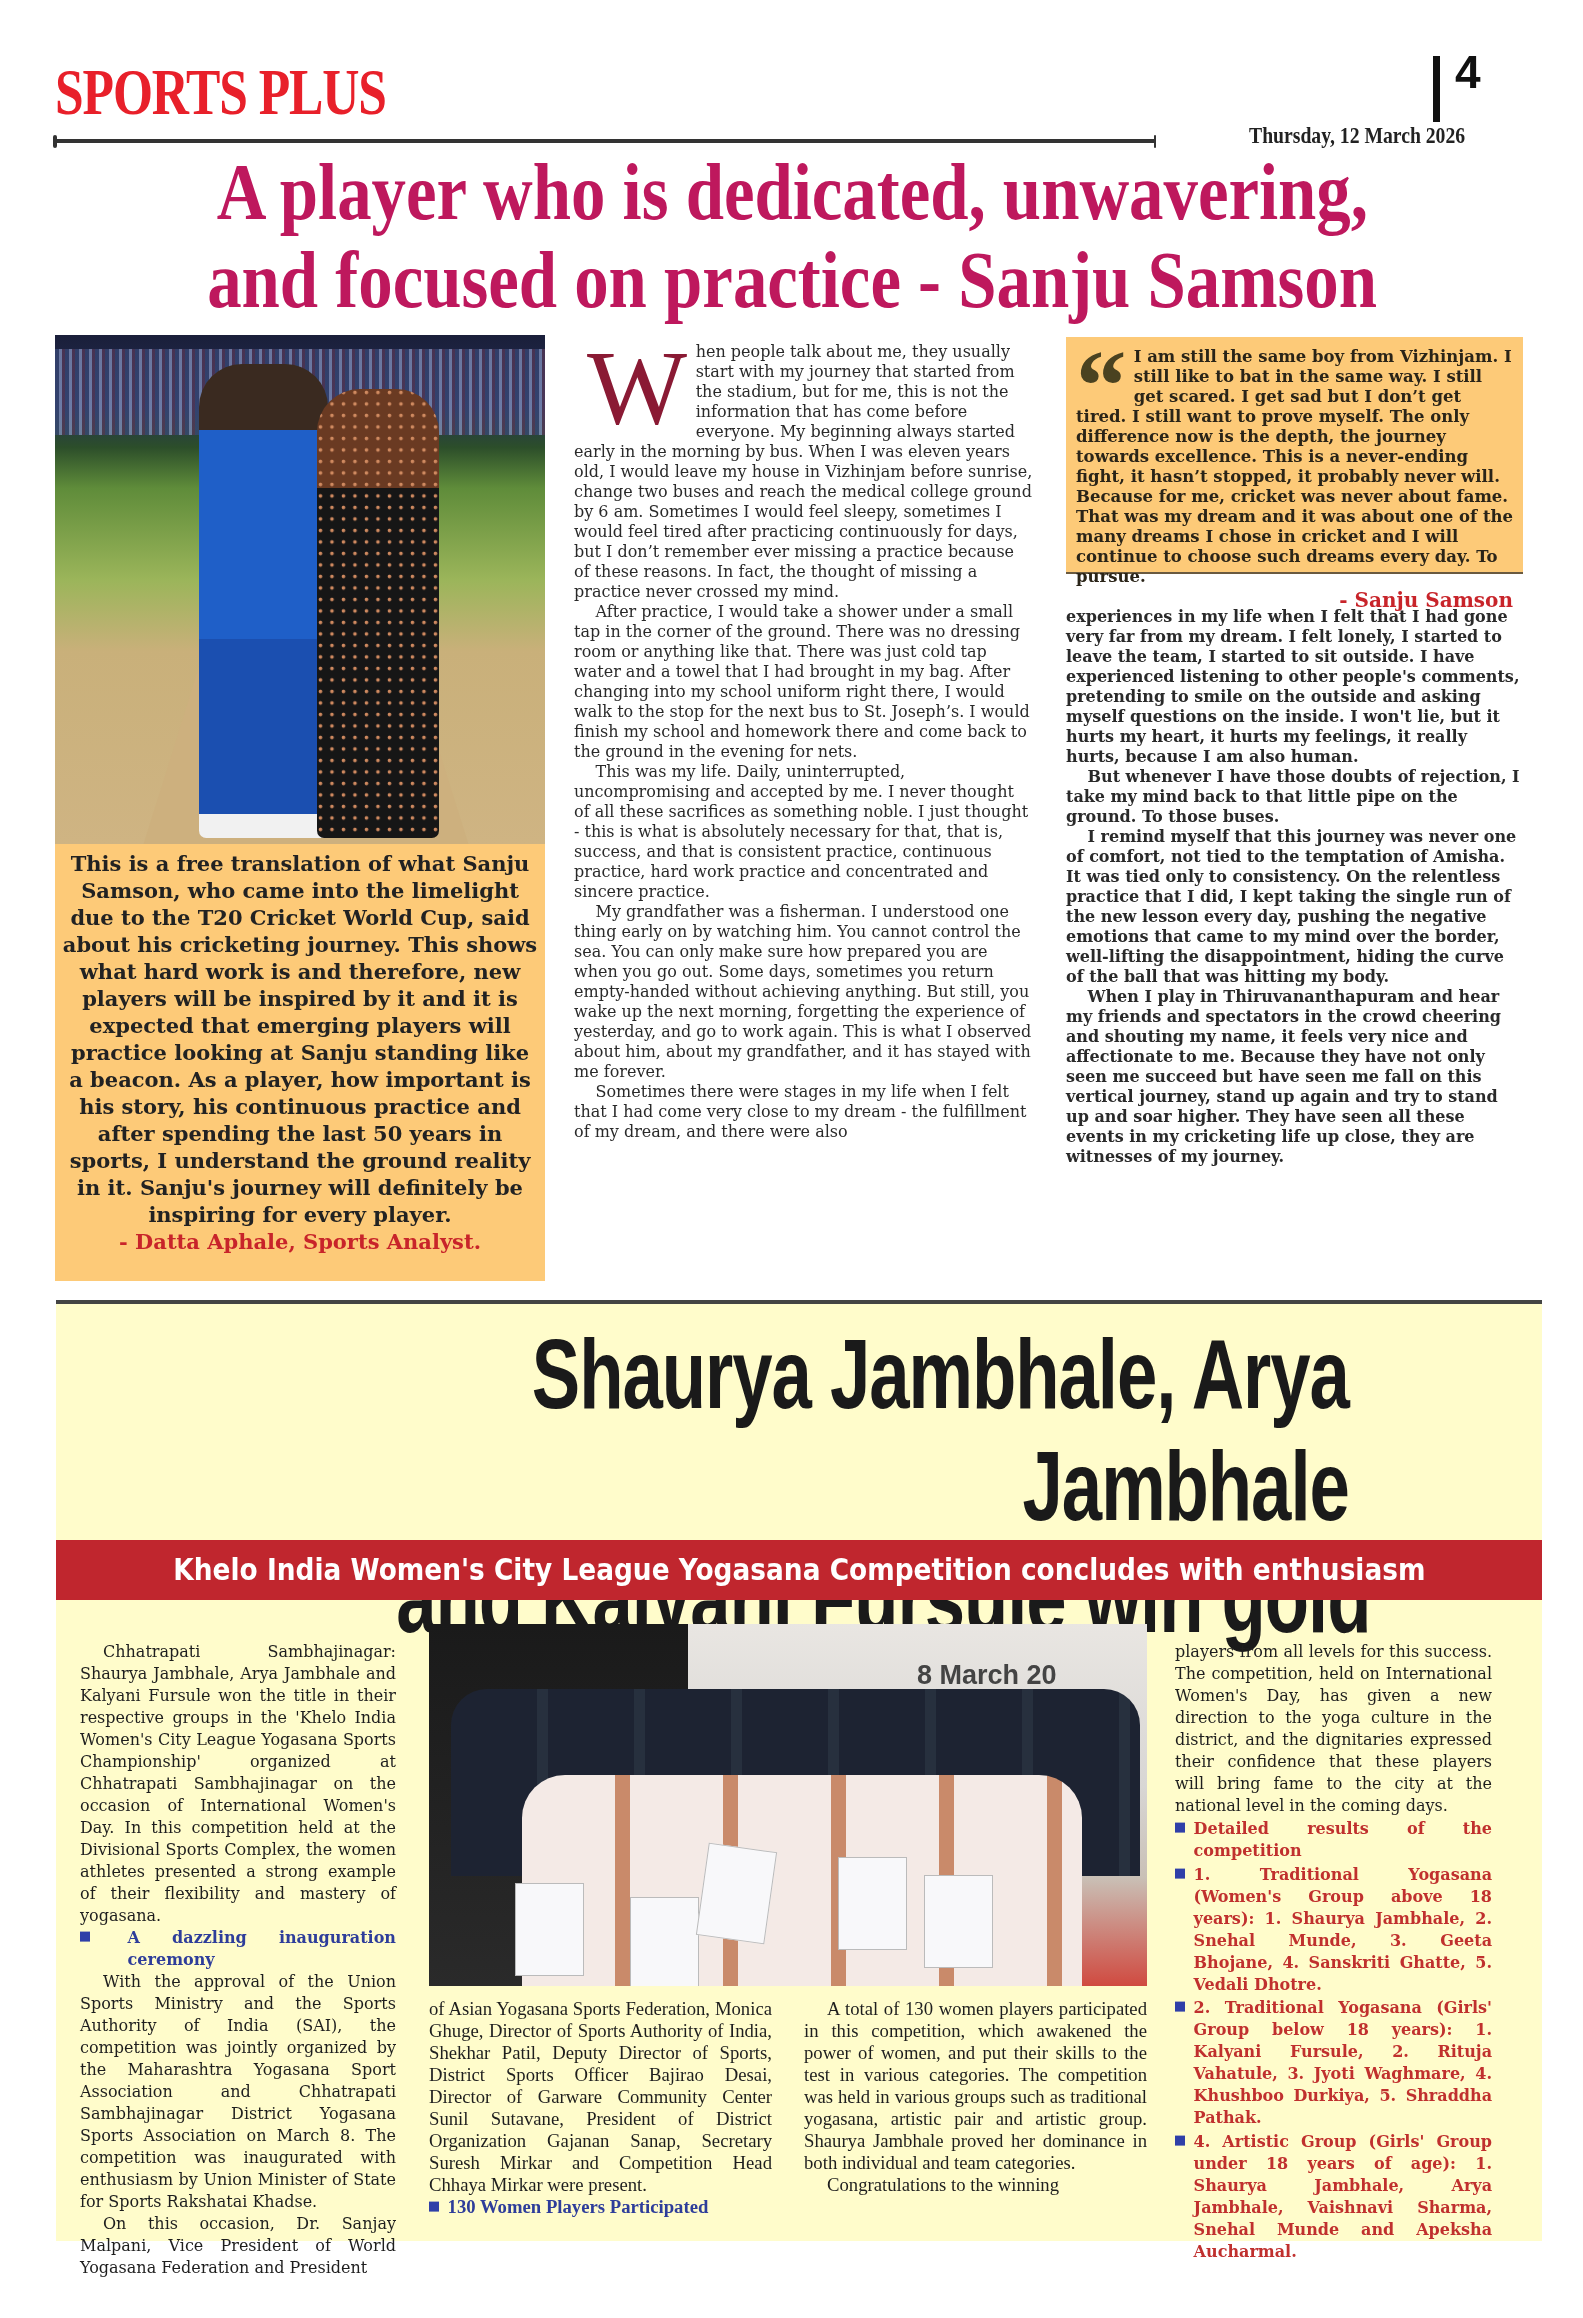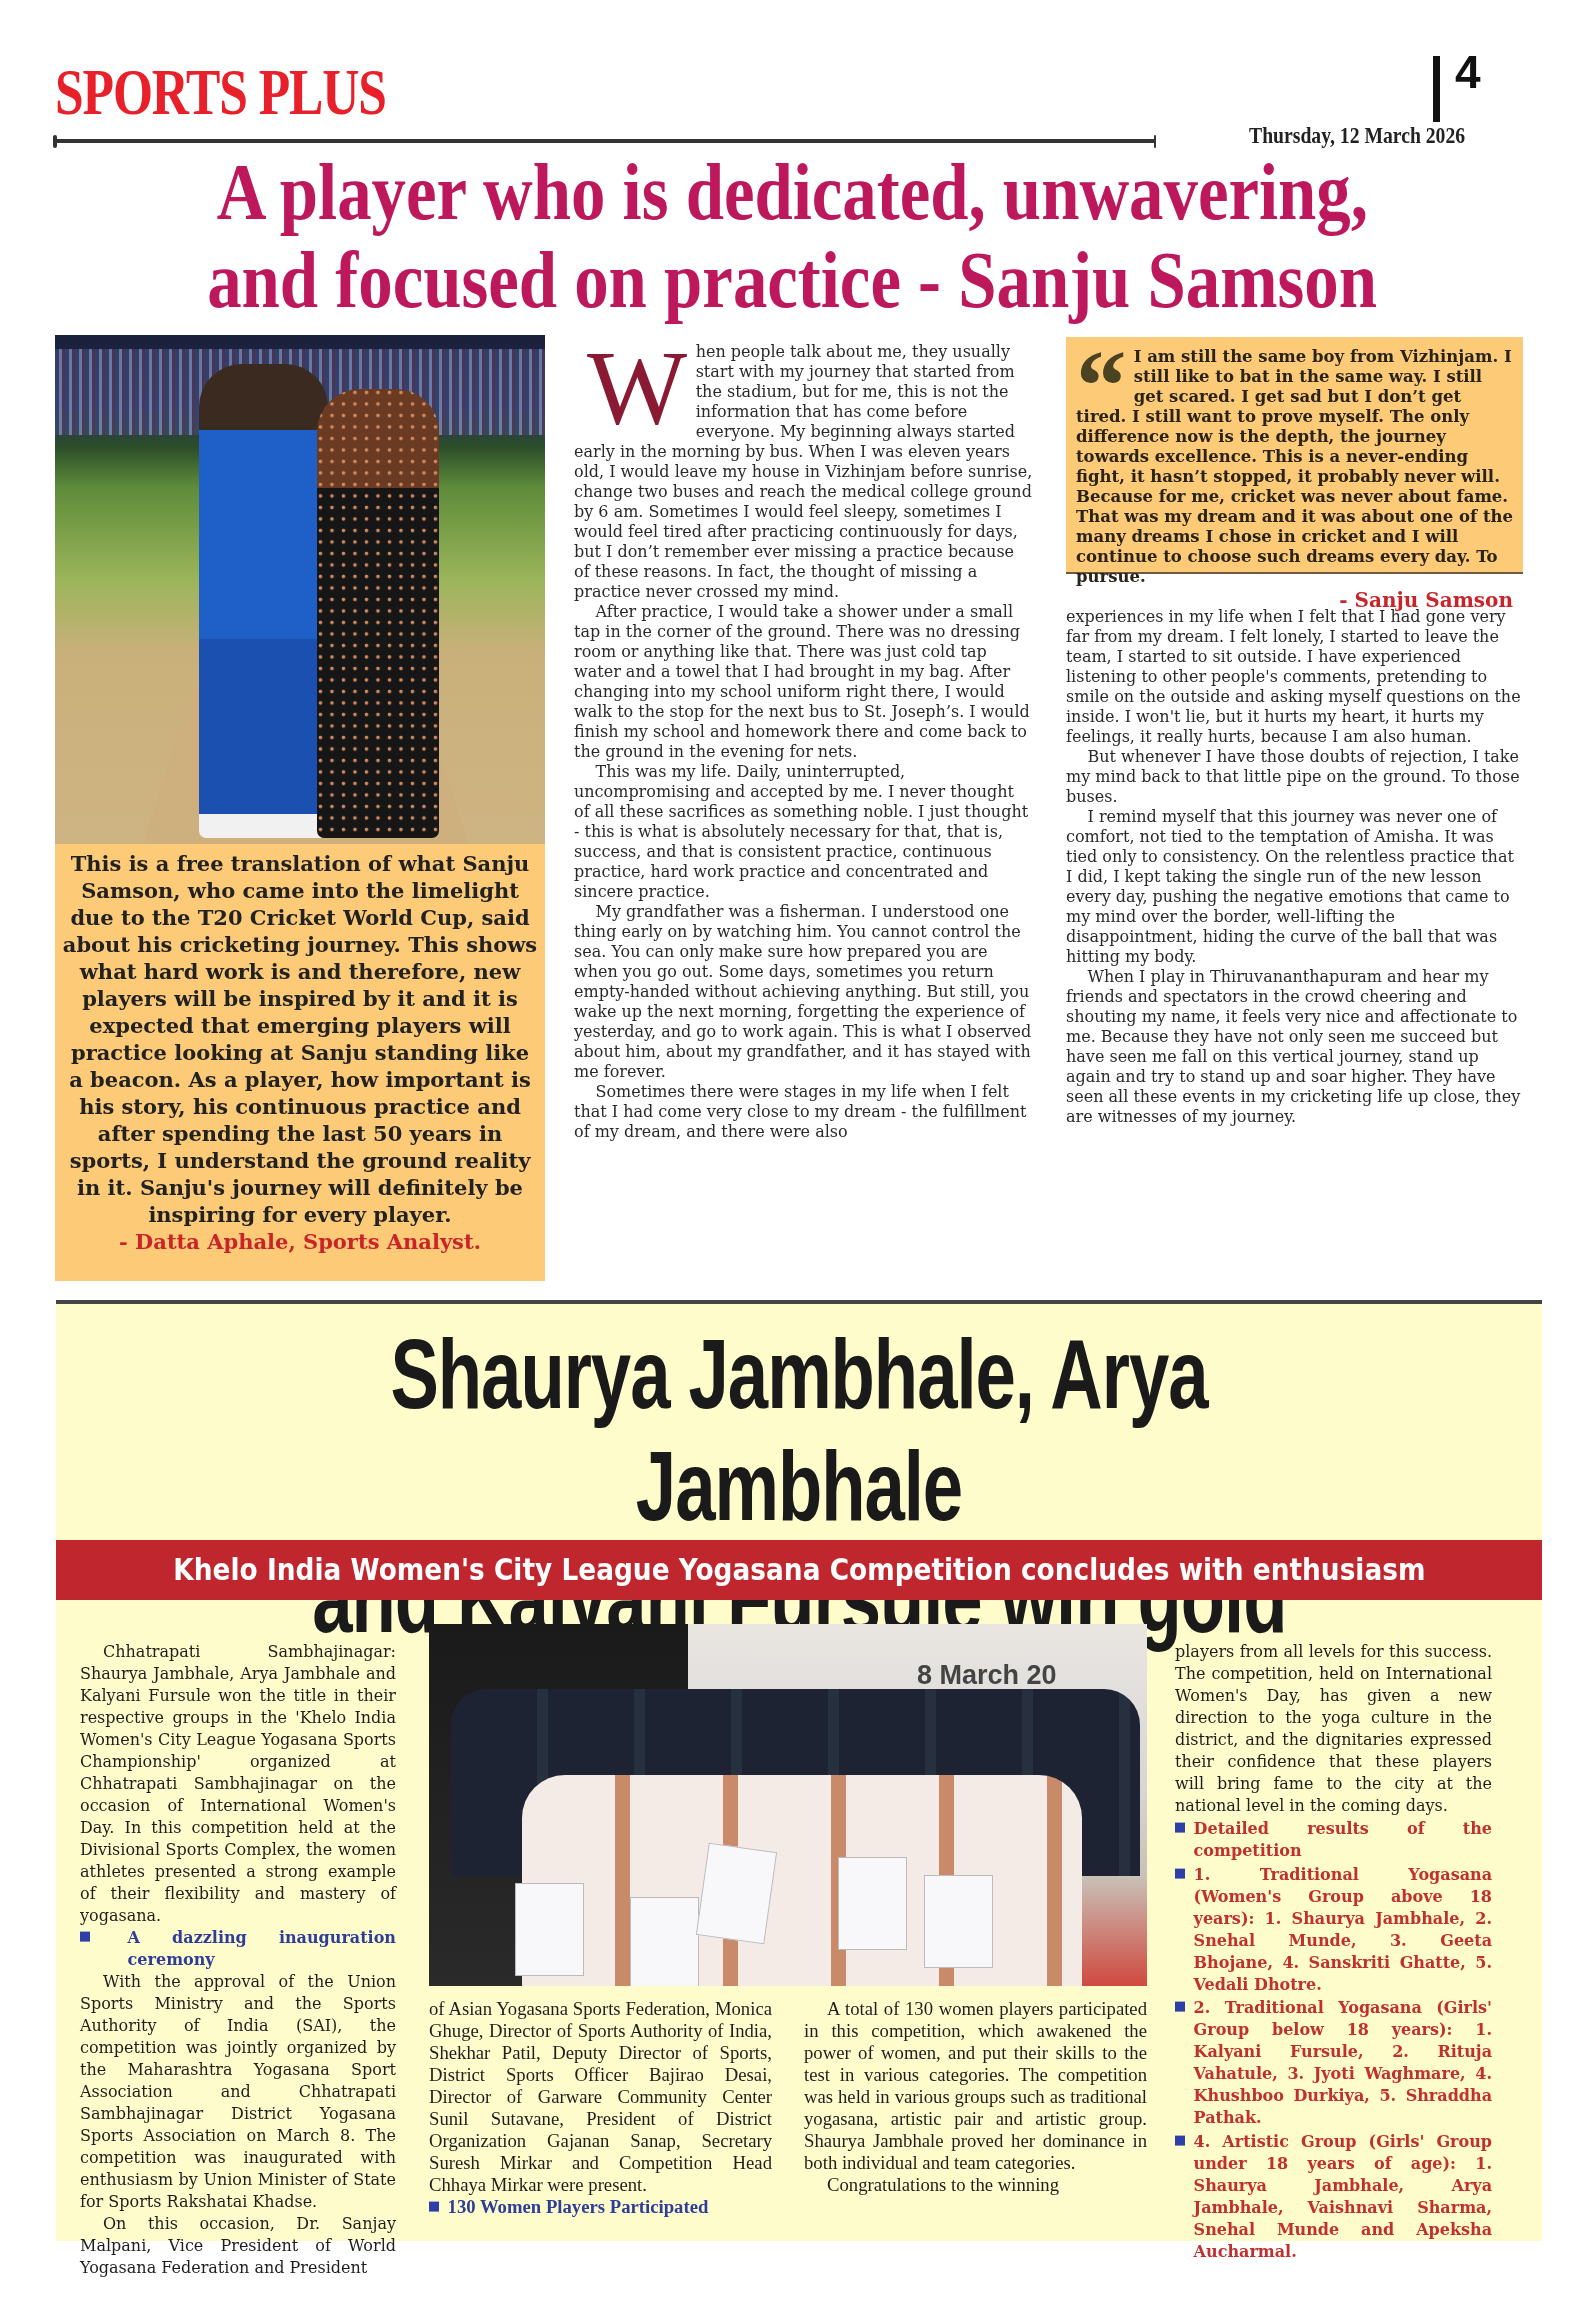--- a/index.html
+++ b/index.html
@@ -46,28 +46,28 @@
   .col p { text-indent: 21.5px; }
   .col p.noind { text-indent: 0; }
   .col2 { left: 574px; top: 342px; width: 460px; height: 941px; }
   .dropcap { float: left; font-family: "Liberation Serif", serif; font-size: 106px; line-height: 85px; color: #8a1a34; margin: 2.9px 8.6px 0 13px; font-weight: normal; }
 
   .quotebox { left: 1066px; top: 337px; width: 457px; height: 237px; background: #fdca78; border-bottom: 2.9px solid #6a5a40; padding: 10px 10px 5.7px 10px; }
   .quotebox .qmark { float: left; font-family: "Liberation Serif", serif; font-weight: bold; font-size: 101px; line-height: 79px; color: #4a4220; margin: 0 7.2px 0 0; height: 56px; }
   .quotebox .qtxt { font-family: "DejaVu Serif", serif; font-weight: bold; font-size: 16.5px; line-height: 20px; color: #2a2418; }
   .quotebox .qsig { text-align: right; color: #c8242a; font-weight: bold; font-size: 20px; margin-top: 1.4px; }
 
-  .col3 { left: 1066px; top: 607px; width: 457px; height: 675px; }
+  .col3 { left: 1066px; top: 607px; width: 457px; height: 675px; font-weight: bold; }
 
   
   .mid-rule { left: 56px; top: 1300px; width: 1486px; height: 4.3px; background: #444; }
 
   
   .lower { left: 56px; top: 1304px; width: 1486px; height: 937px; background: #fffccb; }
-  .headline2 { left: 56px; width: 1486px; top: 1318px; text-align: center; font-family: "Liberation Sans", sans-serif; font-weight: bold;
+  .headline2 { left: 56px; width: 1486px; top: 1318px; text-align: right; font-family: "Liberation Sans", sans-serif; font-weight: bold;
     font-size: 98px; line-height: 112px; color: #1a1a1a; letter-spacing: -1.4px; }
   .headline2 span { display: inline-block; transform: scaleX(0.74); }
   .subbanner { left: 56px; top: 1540px; width: 1486px; height: 60px; background: #c0262e; color: #fff; text-align: center;
     font-family: "DejaVu Sans", sans-serif; font-weight: bold; font-size: 30px; line-height: 60px; text-decoration: underline; }
   .subbanner span { display: inline-block; transform: scaleX(0.88); }
 
   .jcol { font-family: "DejaVu Serif", serif; font-size: 16px; line-height: 22px; color: #1e1e1e; text-align: justify; }
   .jcol p { text-indent: 23px; }
   .bul { display: flex; align-items: baseline; gap: 8.6px; font-weight: bold; }
   .bul .sq { width: 10px; height: 10px; background: #2f3fa8; flex: 0 0 10px; transform: translateY(-1.4px); }

